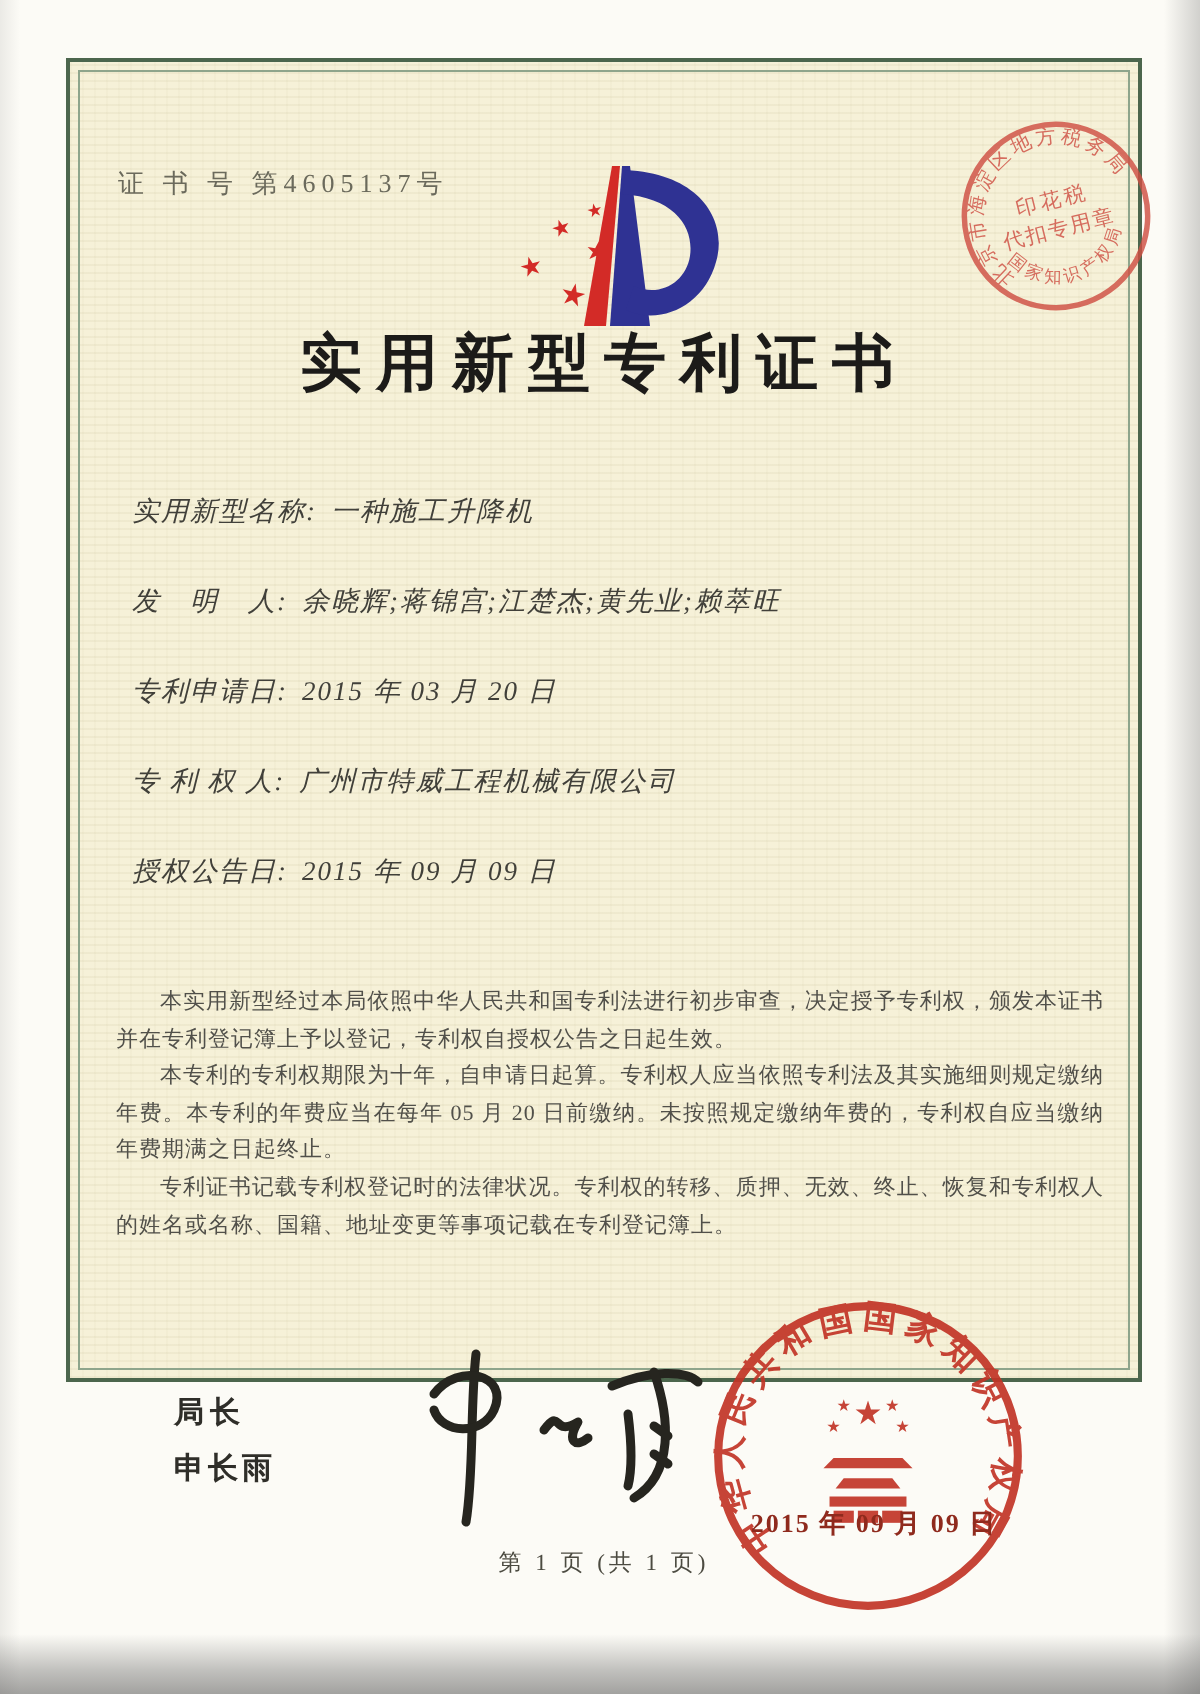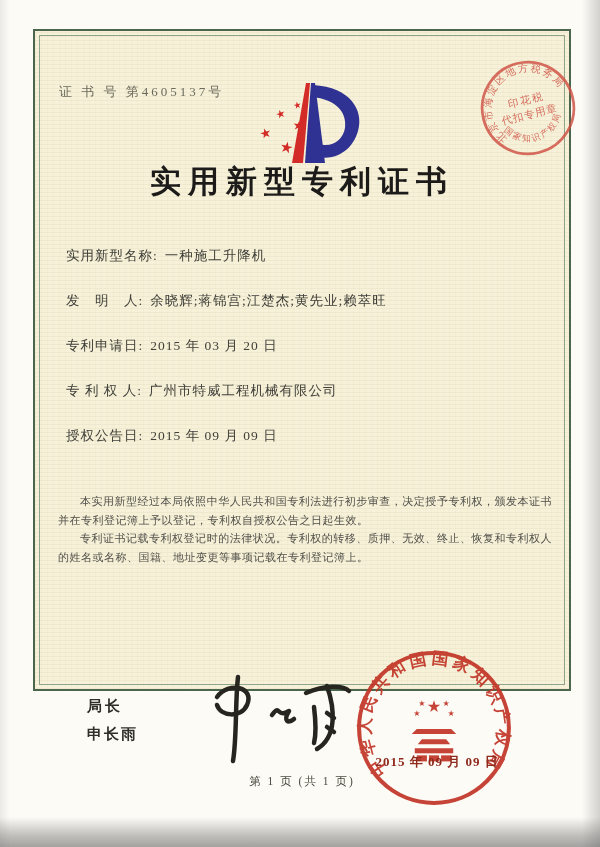--- a/index.html
+++ b/index.html
@@ -40,21 +40,21 @@
 
   .tax-seal{position:absolute;left:438px;top:22px;width:110px;height:110px;
     transform:rotate(-14deg);opacity:0.82;}
 
   .title{
     position:absolute;left:0;top:130px;width:100%;margin:0;
     text-align:center;font-size:31px;font-weight:bold;color:#1c1b19;
     letter-spacing:7px;
   }
 
-  .fields{position:absolute;left:31px;top:216px;width:480px;}
+  .fields{position:absolute;left:31px;top:216px;width:480px;font-style:italic;}
   .field-row{height:22px;margin-bottom:23px;font-size:13.5px;color:#41403a;
     letter-spacing:1px;white-space:nowrap;}
   .field-row .fvalue{margin-left:7px;}
 
   .body-text{position:absolute;left:23px;top:461px;width:494px;
     font-size:11px;line-height:18.6px;color:#51504a;text-align:justify;}
   .body-text p{margin:0;text-indent:2em;letter-spacing:0.5px;}
 
   .signer-title{position:absolute;left:52px;top:666px;font-size:15px;
     font-weight:bold;color:#2f2e29;letter-spacing:3px;}
@@ -126,20 +126,21 @@
       <div class="field-row">
         <span class="flabel">专 利 权 人:</span><span class="fvalue">广州市特威工程机械有限公司</span>
       </div>
       <div class="field-row">
         <span class="flabel">授权公告日:</span><span class="fvalue">2015 年 09 月 09 日</span>
       </div>
     </div>
 
     <div class="body-text">
       <p>本实用新型经过本局依照中华人民共和国专利法进行初步审查，决定授予专利权，颁发本证书并在专利登记簿上予以登记，专利权自授权公告之日起生效。</p>
+      <p>本专利的专利权期限为十年，自申请日起算。专利权人应当依照专利法及其实施细则规定缴纳年费。本专利的年费应当在每年 05 月 20 日前缴纳。未按照规定缴纳年费的，专利权自应当缴纳年费期满之日起终止。</p>
       <p>专利证书记载专利权登记时的法律状况。专利权的转移、质押、无效、终止、恢复和专利权人的姓名或名称、国籍、地址变更等事项记载在专利登记簿上。</p>
     </div>
 
     <div class="signer-title">局长</div>
     <div class="signer-name">申长雨</div>
 
     <svg class="signature" viewBox="0 0 185 115">
       <g fill="none" stroke="#26251f" stroke-width="4.5" stroke-linecap="round" stroke-linejoin="round">
         <path d="M63,16 C60,42 62,76 58,100"></path>
         <path d="M42,36 C54,20 80,26 72,44 C66,57 46,56 42,44"></path>

